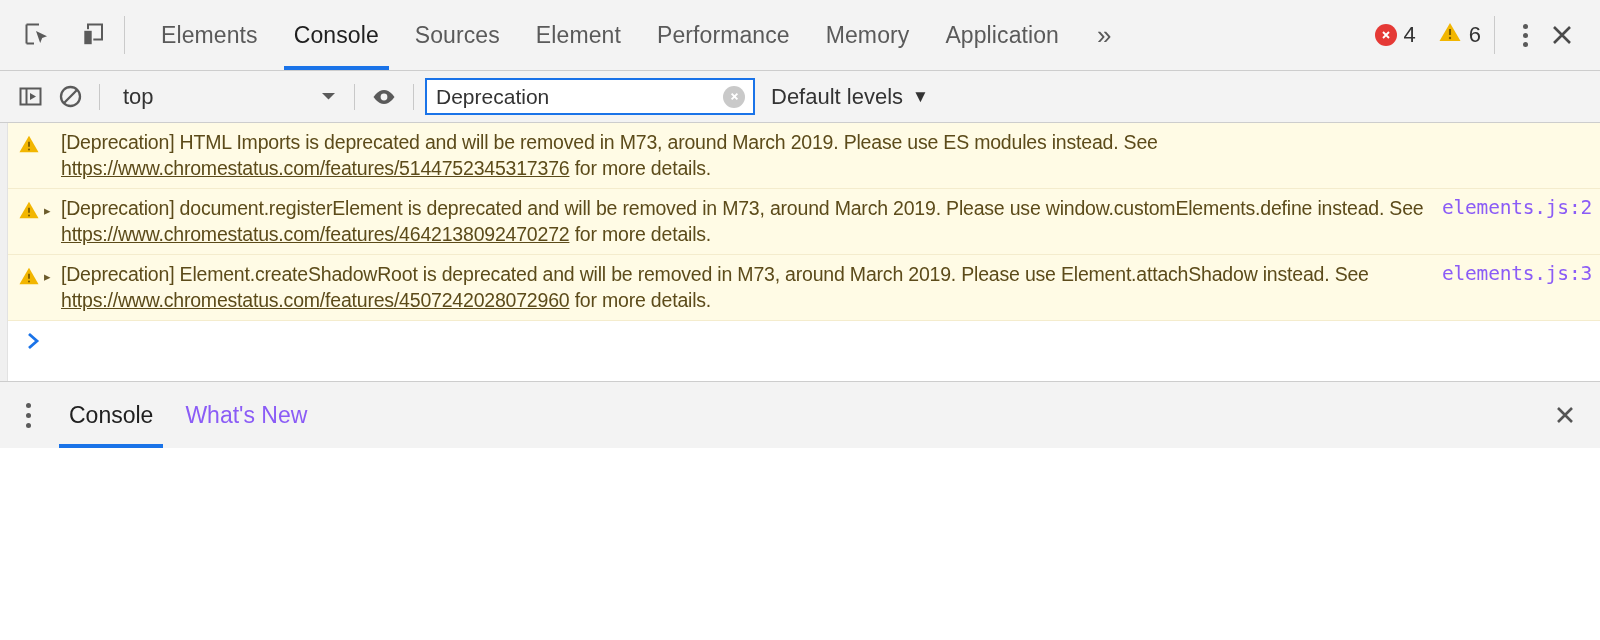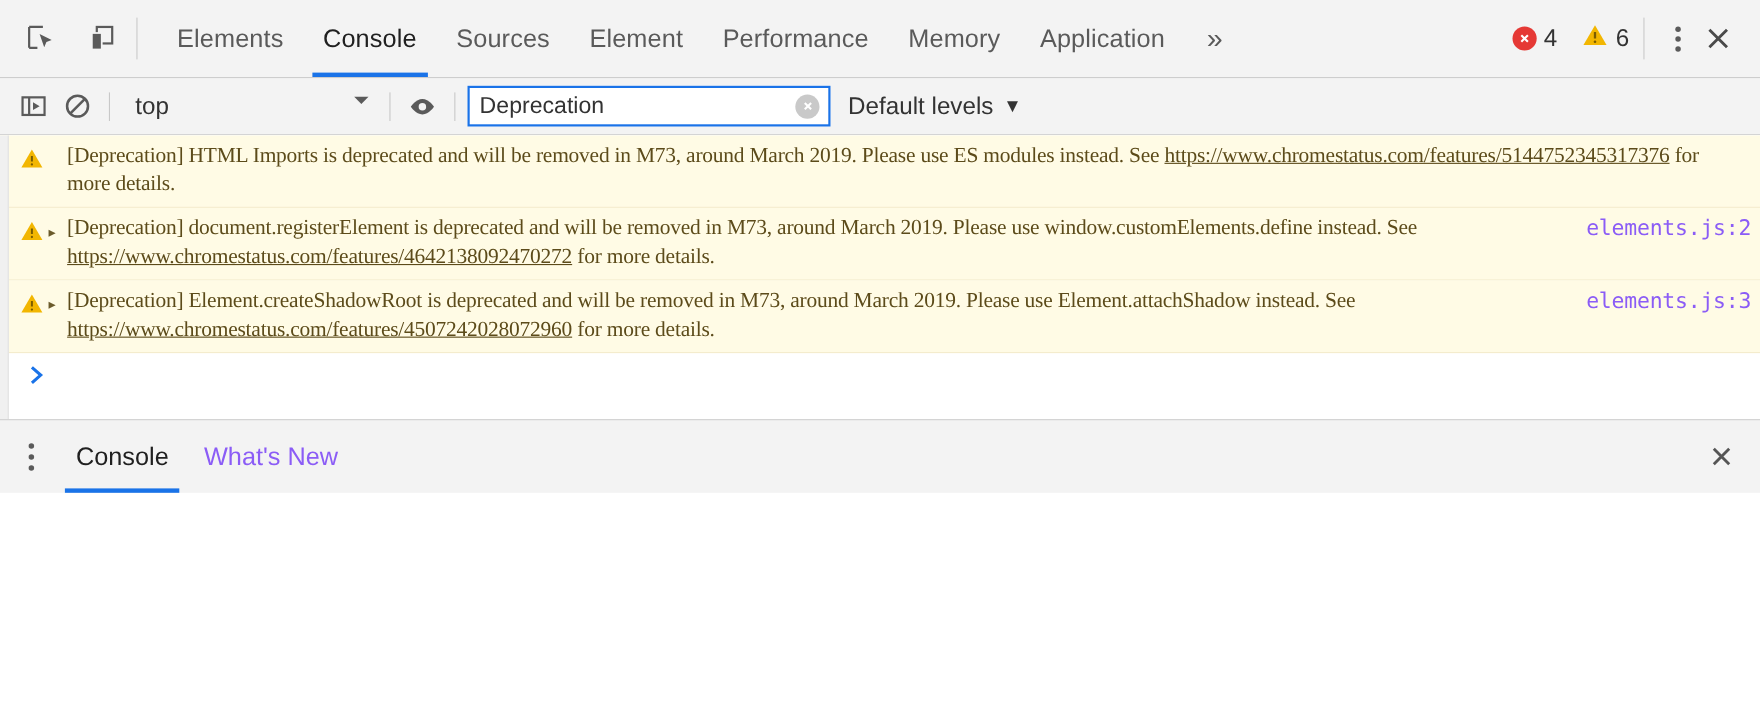--- a/index.html
+++ b/index.html
@@ -151,21 +151,21 @@
   .ct-btn {
     width: 40px; height: 40px;
     display: flex; align-items: center; justify-content: center;
     cursor: pointer; border-radius: 3px;
   }
   .ct-sep {
     width: 1px; height: 26px; background: #c8c8c8; margin: 0 9px;
   }
   .context-select {
     display: flex;
-    align-items: flex-start;
+    align-items: center;
     min-width: 222px;
     cursor: pointer;
     padding-left: 14px;
   }
   .context-select .label {
     font-size: 22px;
     color: #333;
   }
   .context-select .caret {
     margin-left: auto;
@@ -261,21 +261,21 @@
     width: 17px;
     min-width: 17px;
     padding-top: 9px;
     color: #6b5b2b;
     font-size: 13px;
     line-height: 1;
     cursor: pointer;
   }
   .msg-text {
     flex: 1;
-    font-family: Liberation Serif, serif;
+    font-family: Liberation Sans, sans-serif;
     font-size: 19.5px;
     line-height: 26px;
     color: #5c4b1a;
     word-break: break-word;
     padding-right: 6px;
     letter-spacing: -0.2px;
   }
   .msg-text a {
     color: #5c4b1a;
     text-decoration: underline;

